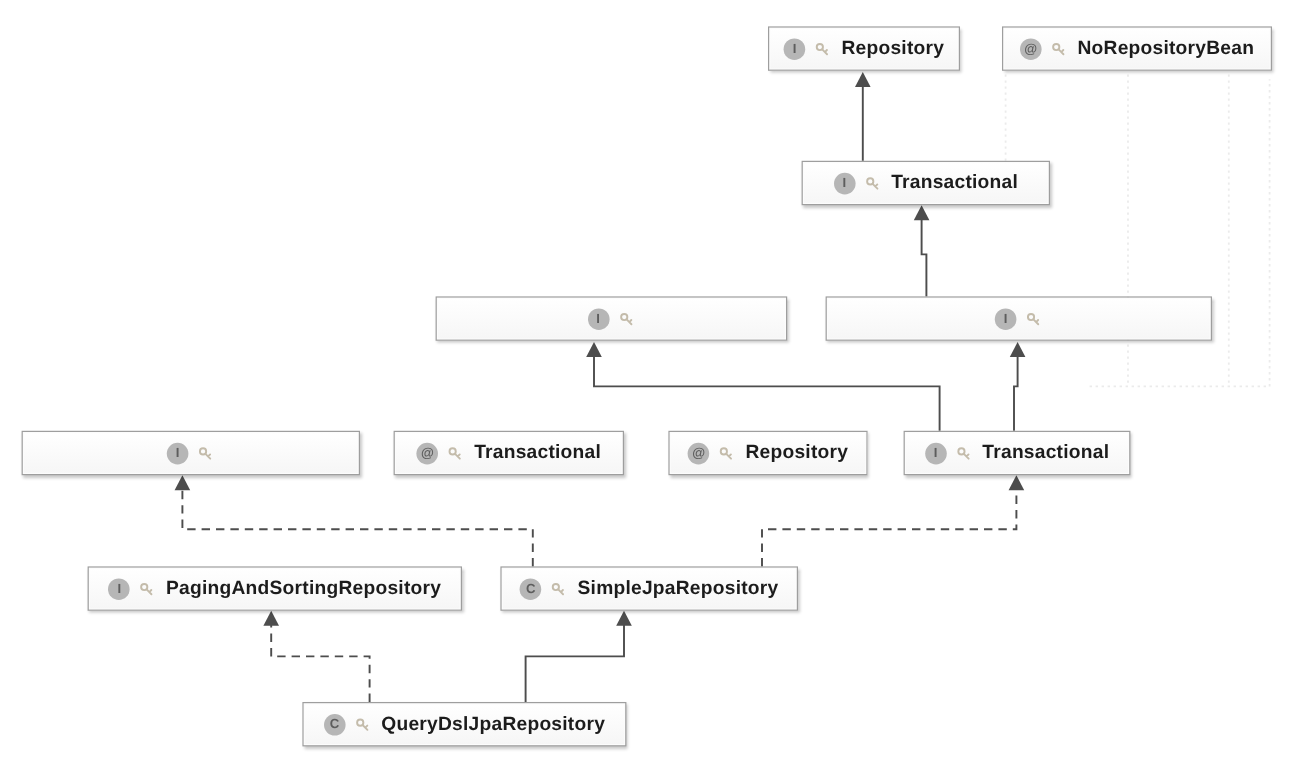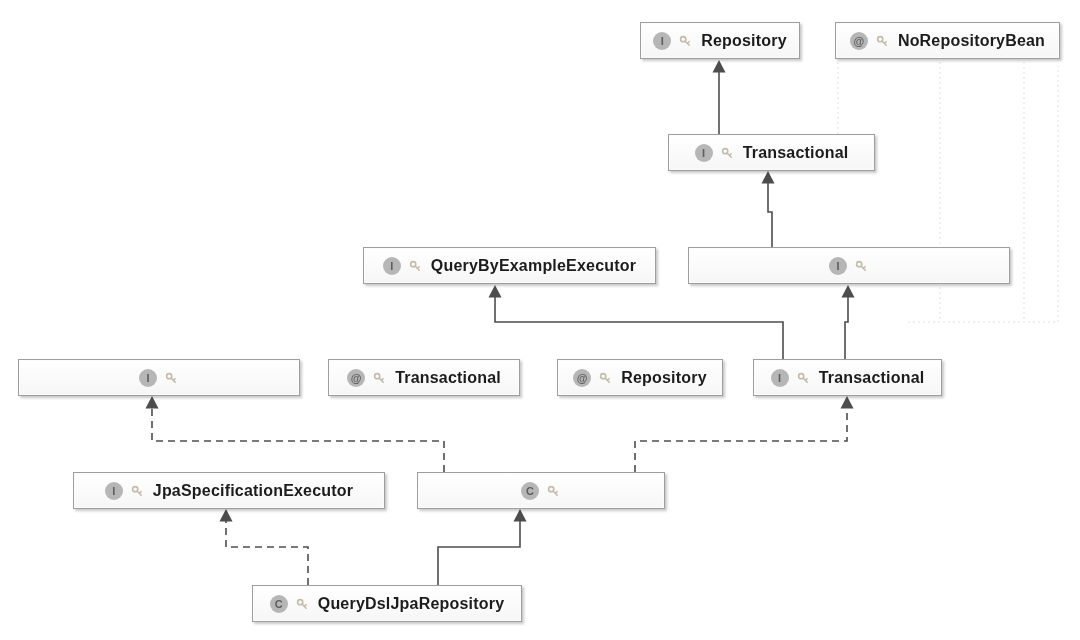--- a/index.html
+++ b/index.html
@@ -133,21 +133,20 @@
   </div>
 
   <div class="node" style="left:363px;top:247px;width:293px;">
     <span class="badge">I</span>
     <span class="keyicon">
         <svg viewBox="0 0 12 12" width="12" height="12">
           <circle cx="4.2" cy="4.2" r="2.6" fill="none" stroke="currentColor" stroke-width="1.6"></circle>
           <path d="M6.2 6.2 L10.2 10.2 M8.4 8.4 L10.1 6.7" fill="none" stroke="currentColor" stroke-width="1.6" stroke-linecap="round"></path>
         </svg>
       </span>
-    <span class="label">QueryByExampleExecutor</span>
   </div>
   <div class="node" style="left:688px;top:247px;width:322px;">
     <span class="badge">I</span>
     <span class="keyicon">
         <svg viewBox="0 0 12 12" width="12" height="12">
           <circle cx="4.2" cy="4.2" r="2.6" fill="none" stroke="currentColor" stroke-width="1.6"></circle>
           <path d="M6.2 6.2 L10.2 10.2 M8.4 8.4 L10.1 6.7" fill="none" stroke="currentColor" stroke-width="1.6" stroke-linecap="round"></path>
         </svg>
       </span>
   </div>
@@ -193,30 +192,31 @@
   </div>
 
   <div class="node" style="left:73px;top:472px;width:312px;">
     <span class="badge">I</span>
     <span class="keyicon">
         <svg viewBox="0 0 12 12" width="12" height="12">
           <circle cx="4.2" cy="4.2" r="2.6" fill="none" stroke="currentColor" stroke-width="1.6"></circle>
           <path d="M6.2 6.2 L10.2 10.2 M8.4 8.4 L10.1 6.7" fill="none" stroke="currentColor" stroke-width="1.6" stroke-linecap="round"></path>
         </svg>
       </span>
-    <span class="label">JpaSpecificationExecutor</span>
+    <span class="label">PagingAndSortingRepository</span>
   </div>
   <div class="node" style="left:417px;top:472px;width:248px;">
     <span class="badge">C</span>
     <span class="keyicon">
         <svg viewBox="0 0 12 12" width="12" height="12">
           <circle cx="4.2" cy="4.2" r="2.6" fill="none" stroke="currentColor" stroke-width="1.6"></circle>
           <path d="M6.2 6.2 L10.2 10.2 M8.4 8.4 L10.1 6.7" fill="none" stroke="currentColor" stroke-width="1.6" stroke-linecap="round"></path>
         </svg>
       </span>
+    <span class="label">SimpleJpaRepository</span>
   </div>
 
   <div class="node" style="left:252px;top:585px;width:270px;">
     <span class="badge">C</span>
     <span class="keyicon">
         <svg viewBox="0 0 12 12" width="12" height="12">
           <circle cx="4.2" cy="4.2" r="2.6" fill="none" stroke="currentColor" stroke-width="1.6"></circle>
           <path d="M6.2 6.2 L10.2 10.2 M8.4 8.4 L10.1 6.7" fill="none" stroke="currentColor" stroke-width="1.6" stroke-linecap="round"></path>
         </svg>
       </span>

